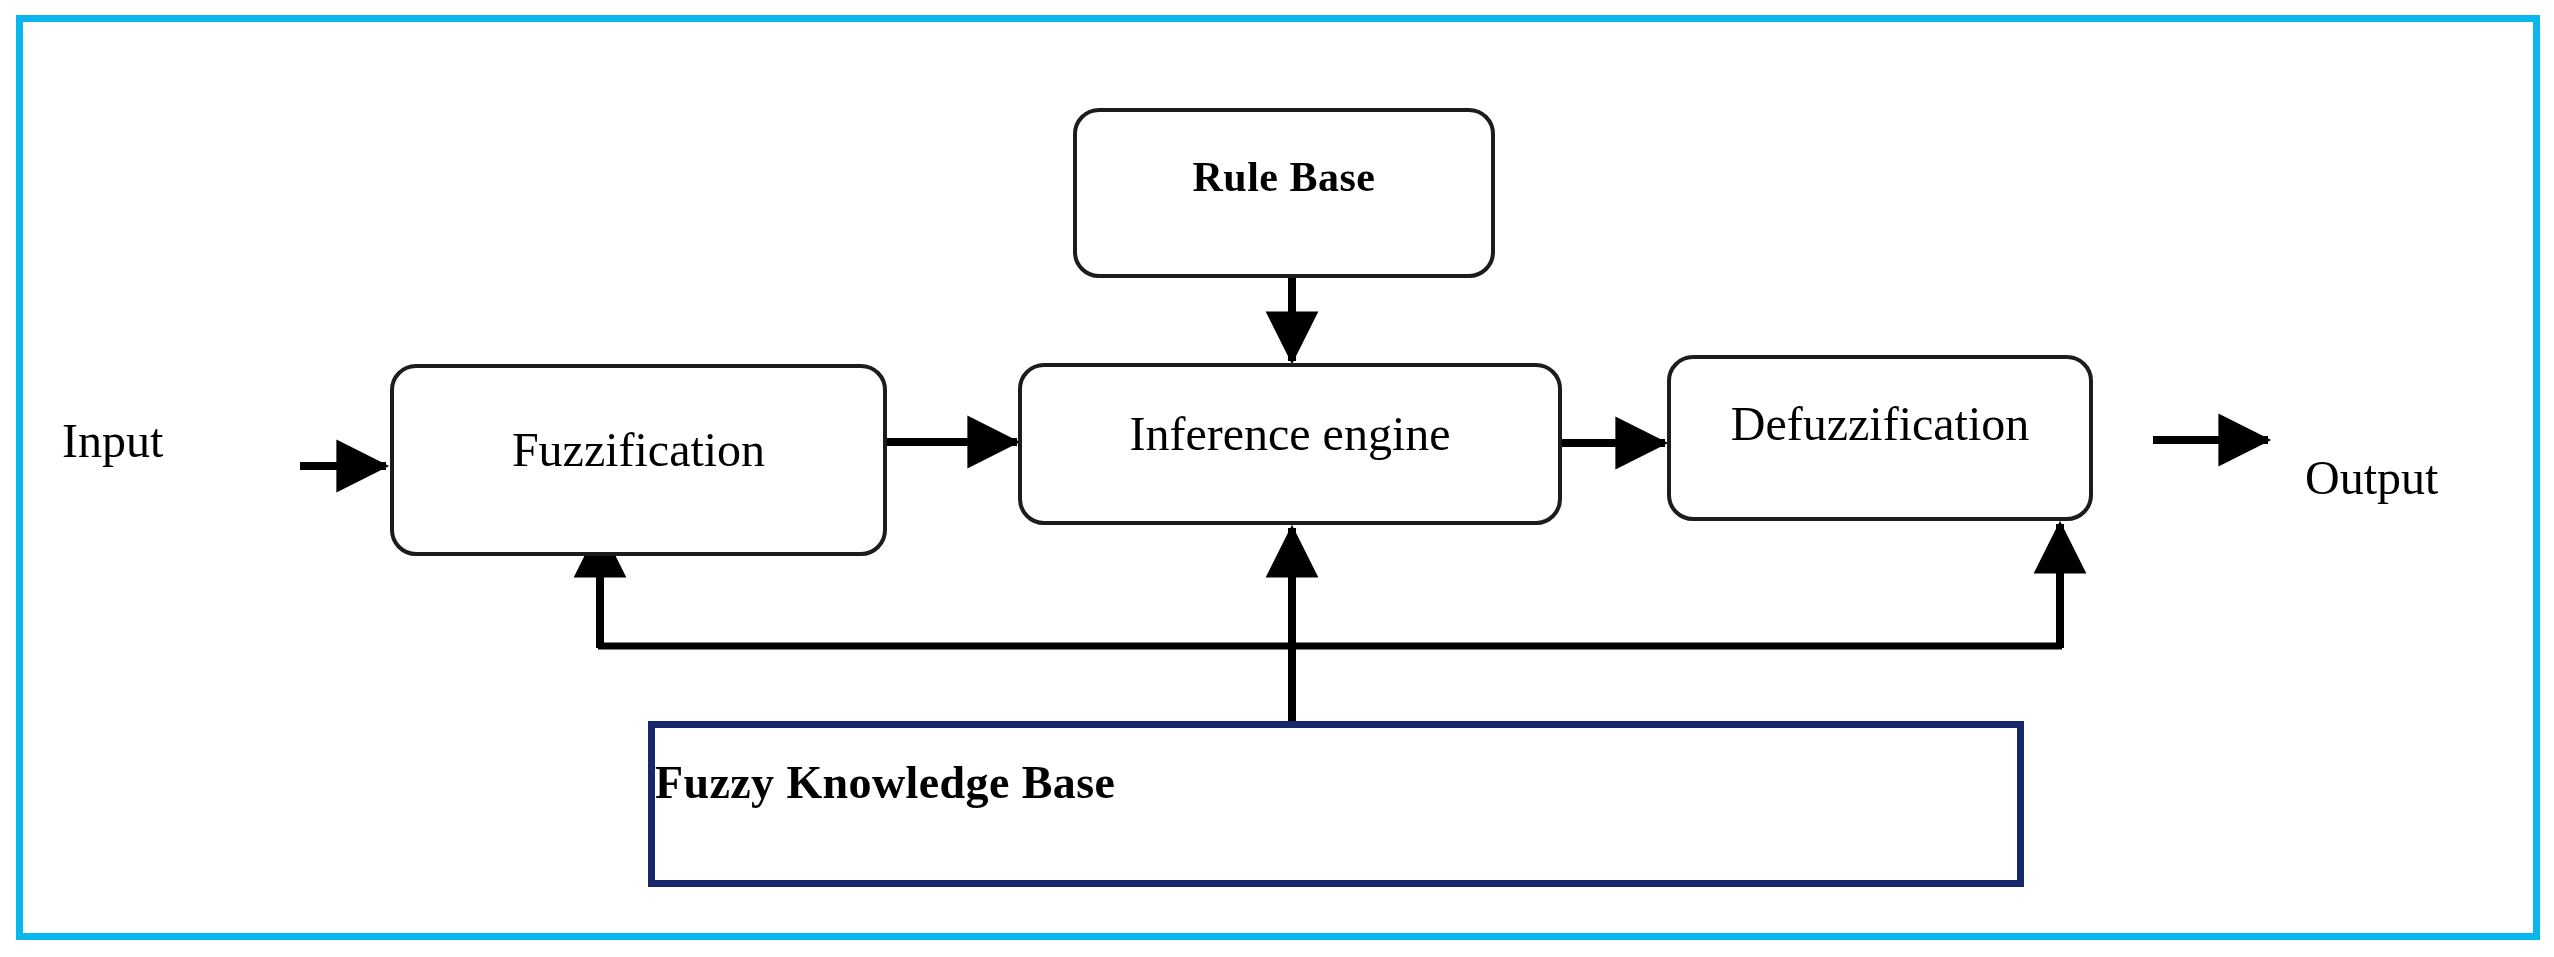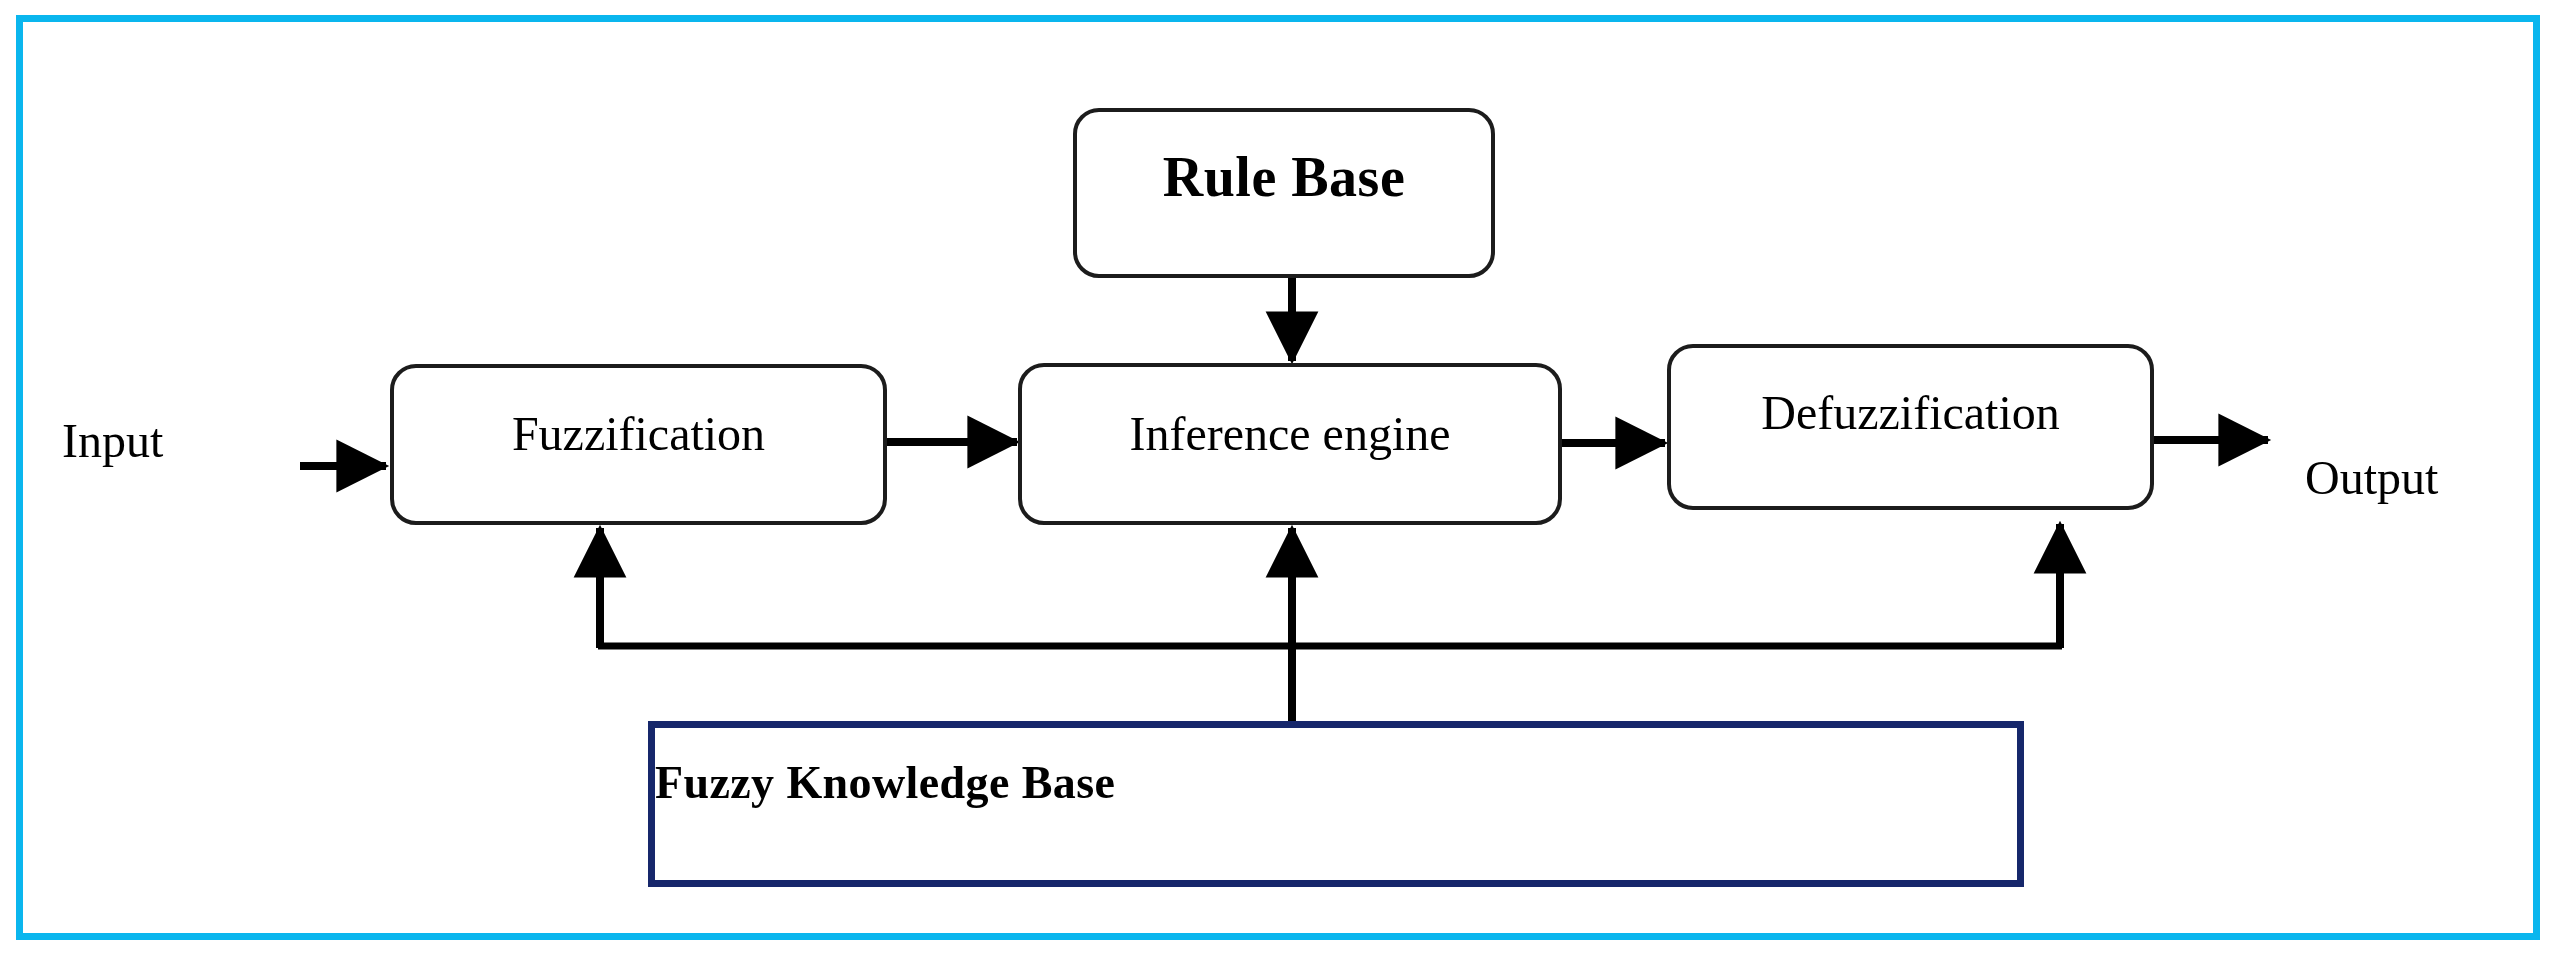--- a/index.html
+++ b/index.html
@@ -44,31 +44,31 @@
   }
   
   #node-rule-base {
     left: 1073px;
     top: 108px;
     width: 422px;
     height: 170px;
   }
   #node-rule-base .node-label {
     font-weight: bold;
-    font-size: 56px;
+    font-size: 42px;
     letter-spacing: 0.5px;
     position: relative;
     top: -16px;
   }
   
   #node-fuzzification {
     left: 390px;
     top: 364px;
     width: 497px;
-    height: 161px;
+    height: 192px;
   }
   #node-fuzzification .node-label {
     font-size: 48px;
     position: relative;
     top: -10px;
   }
   
   #node-inference-engine {
     left: 1018px;
     top: 363px;
@@ -76,22 +76,22 @@
     height: 162px;
   }
   #node-inference-engine .node-label {
     font-size: 48px;
     position: relative;
     top: -10px;
   }
   
   #node-defuzzification {
     left: 1667px;
-    top: 344px;
-    width: 487px;
+    top: 355px;
+    width: 426px;
     height: 166px;
   }
   #node-defuzzification .node-label {
     font-size: 48px;
     position: relative;
     top: -14px;
   }
   
   #node-fuzzy-knowledge-base {
     position: absolute;

